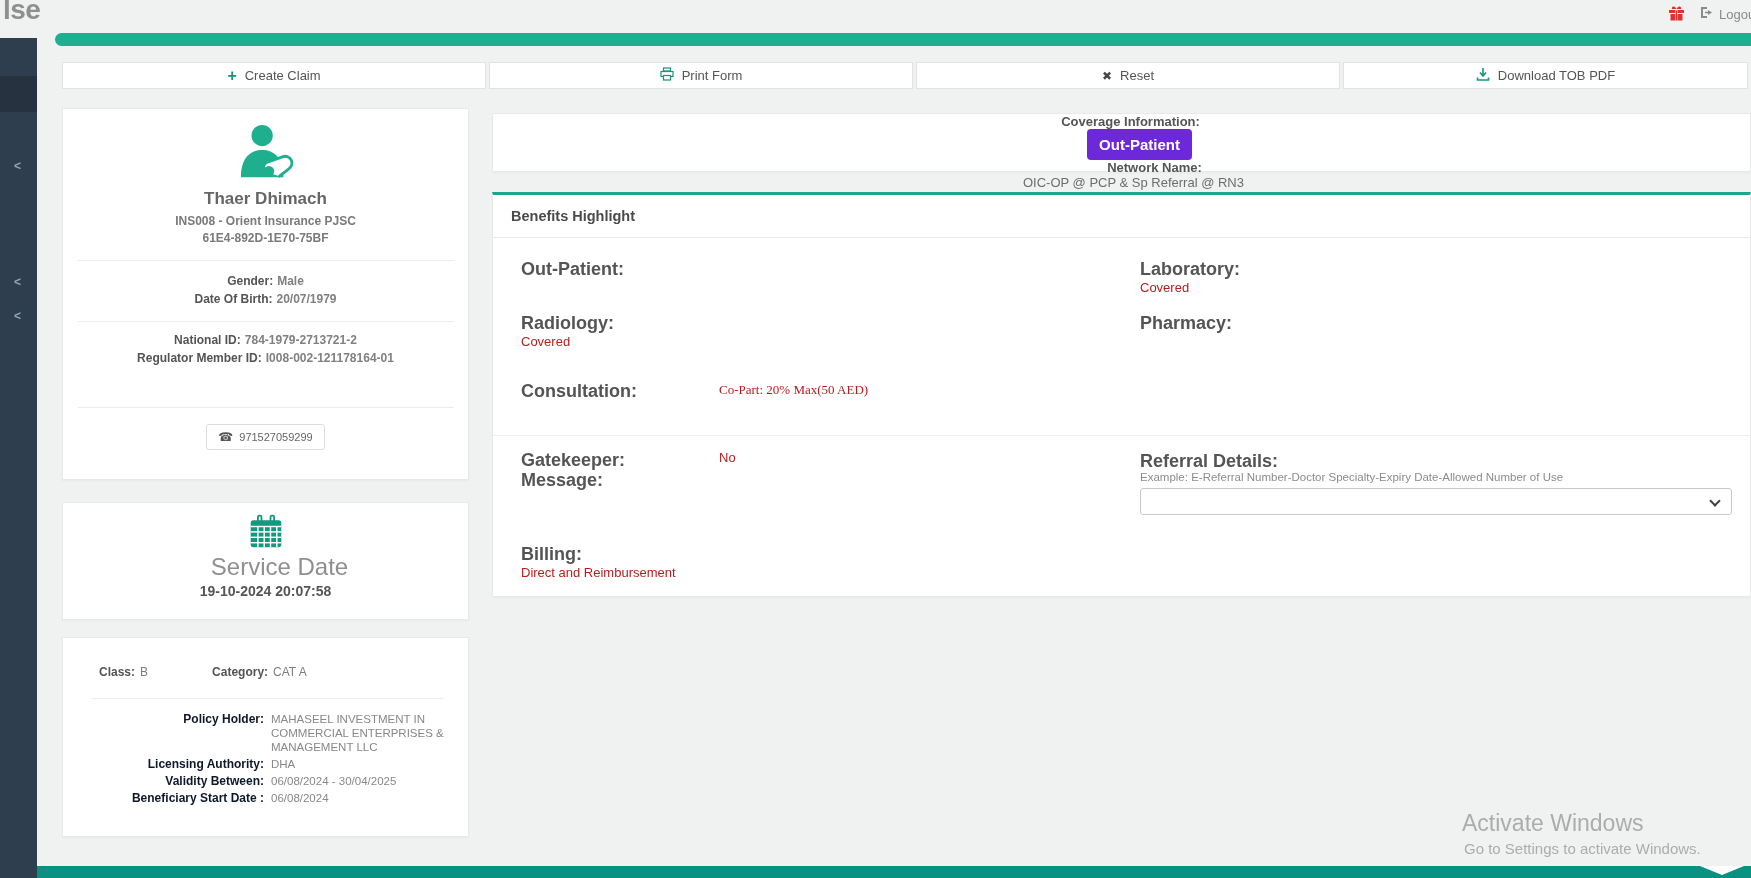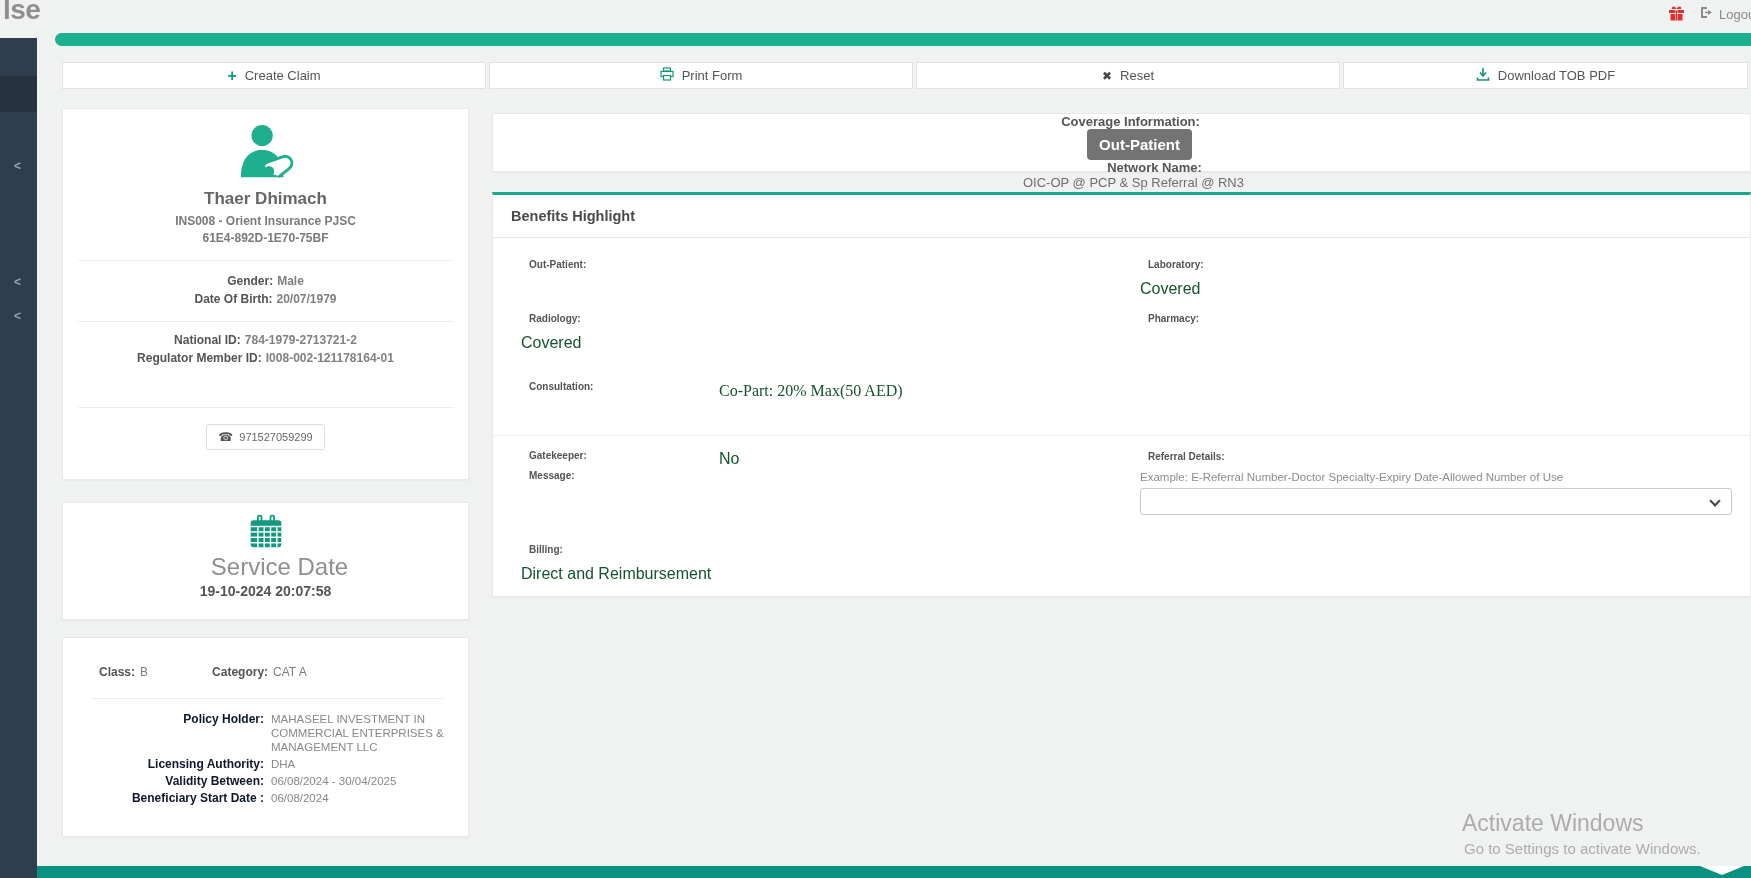--- a/index.html
+++ b/index.html
@@ -53,30 +53,30 @@
   .class-row .pair2 { margin-left:64px; }
   .policy-divider { position:absolute; left:28px; top:60px; width:352px; border-top:1px solid #ededed; }
   .policy-rows { position:absolute; left:0; top:74px; width:407px; }
   .p-row { display:flex; margin-bottom:3px; }
   .p-row .rl { flex:0 0 208px; text-align:right; padding-right:7px; font-weight:bold; color:#0f172a; font-size:12px; line-height:14px; }
   .p-row .rv { flex:0 0 174px; color:#888; font-size:11.5px; line-height:14px; }
 
   
   .coverage-card { left:492px; top:113px; width:1259px; height:59px; display:flex; align-items:center; padding-left:18px;flex-direction:column; }
   .cov-label { font-size:13px; }
-  .badge { margin-left:18px; background:#737373; color:#fff; font-weight:bold; font-size:15px; padding:7px 12px; border-radius:4px; }
+  .badge { margin-left:18px; background:#6d28d9; color:#fff; font-weight:bold; font-size:15px; padding:7px 12px; border-radius:4px; }
   .net-label { margin-left:48px; font-size:13px; }
   .net-value { margin-left:6px; font-size:13px; color:#6d6d6d; }
 
   
   .benefits-card { left:492px; top:192px; width:1259px; height:405px; border-top:3px solid #17a98a; }
   .b-header { padding:13px 8px 0 18px; font-size:14.5px; font-weight:bold; color:#4a4a4a; }
   .b-header-divider { margin-top:13px; border-bottom:1px solid #e8e8e8; }
-  .b-item { position:absolute; font-size:10px;margin-left:8px; }
-  .b-val { position:absolute; font-size:16px; color:#14532d; }
+  .b-item { position:absolute; font-size:18px; }
+  .b-val { position:absolute; font-size:13px; color:#b91c1c; }
   .b-divider { position:absolute; left:0; top:240px; width:1257px; border-top:1px solid #efefef; }
   .b-hint { position:absolute; left:647px; top:276px; font-size:11.5px; color:#8c8c8c; }
   .referral-select { position:absolute; left:647px; top:293px; width:592px; height:27px; background:#fff; border:1px solid #c9c9c9; border-radius:3px; cursor:pointer; }
   .referral-select .chev { position:absolute; right:12px; top:8px; width:8px; height:8px; border-right:2px solid #444; border-bottom:2px solid #444; transform:rotate(45deg); }
 
   
   .wm1 { position:absolute; left:1462px; top:810px; font-size:23px; color:#9b9b9b; opacity:.8; }
   .wm2 { position:absolute; left:1464px; top:840px; font-size:15px; color:#9b9b9b; opacity:.8; }
   .bottombar { position:absolute; left:37px; top:866px; width:1714px; height:12px; background:#0b9181; }
   .bottom-tab { position:absolute; left:1700px; top:866px; width:0; height:0; border-left:22px solid transparent; border-right:22px solid transparent; border-top:9px solid #fff; cursor:pointer; }

